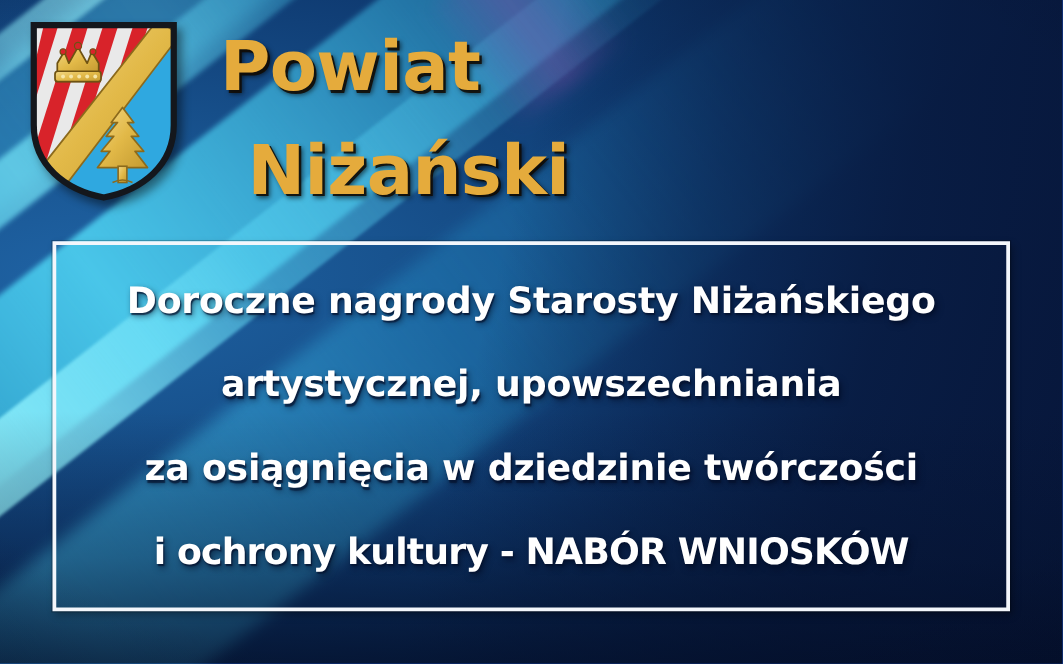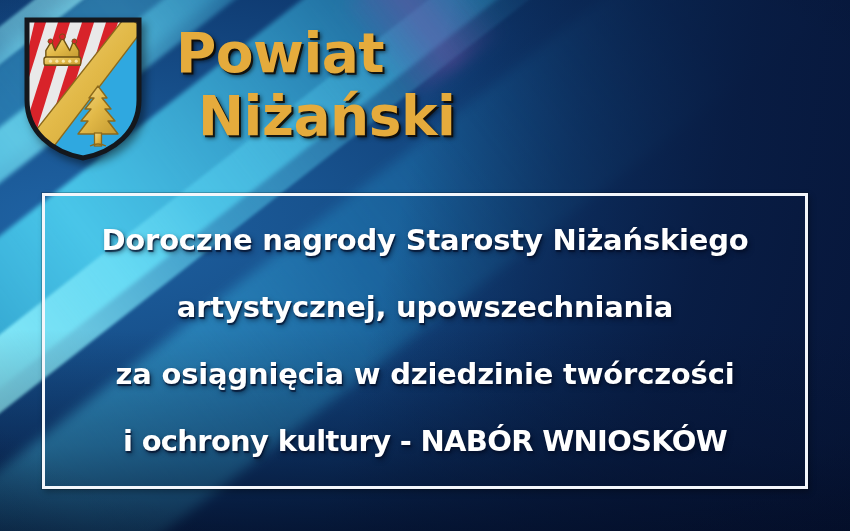--- a/index.html
+++ b/index.html
@@ -162,21 +162,21 @@
     font-weight: 700;
     font-size: 55px;
     line-height: 63px;
     letter-spacing: -0.5px;
     color: #e5ab3c;
     text-shadow:
        2px 2px 0 rgba(18,10,2,0.85),
        3px 3px 4px rgba(0,0,0,0.60);
     white-space: nowrap;
   }
-  .title-line.l2 { padding-left: 22px; }
+  .title-line.l2 { padding-left: 22px; margin-top: 20px; }
 
   
   .msg-frame {
     position: absolute;
     left: 42px;
     top: 193px;
     width: 766px;
     height: 296px;
     box-sizing: border-box;
     border: 3px solid #f3f6fb;

